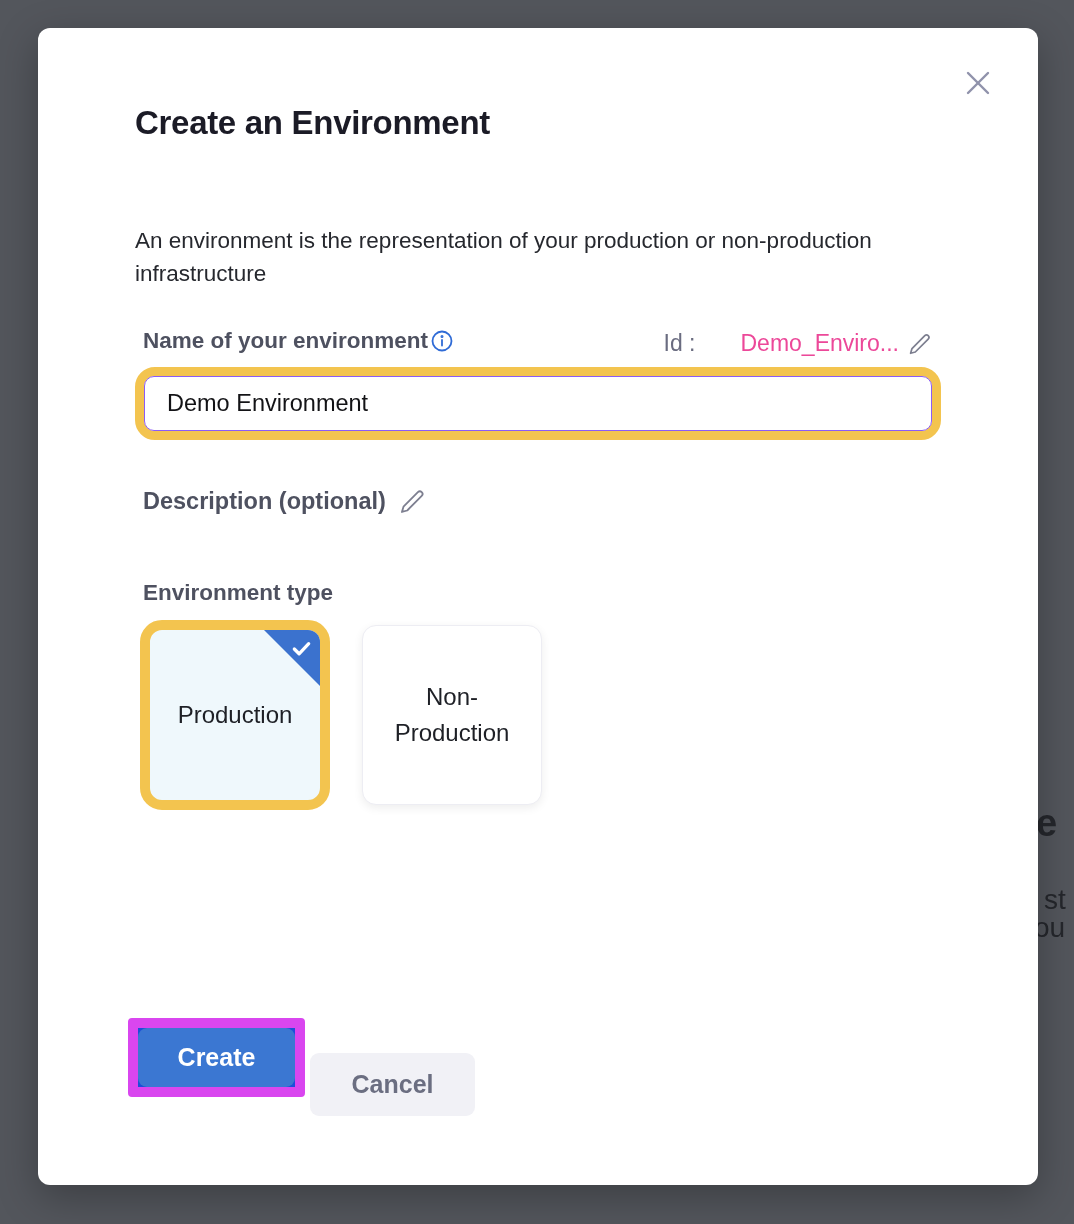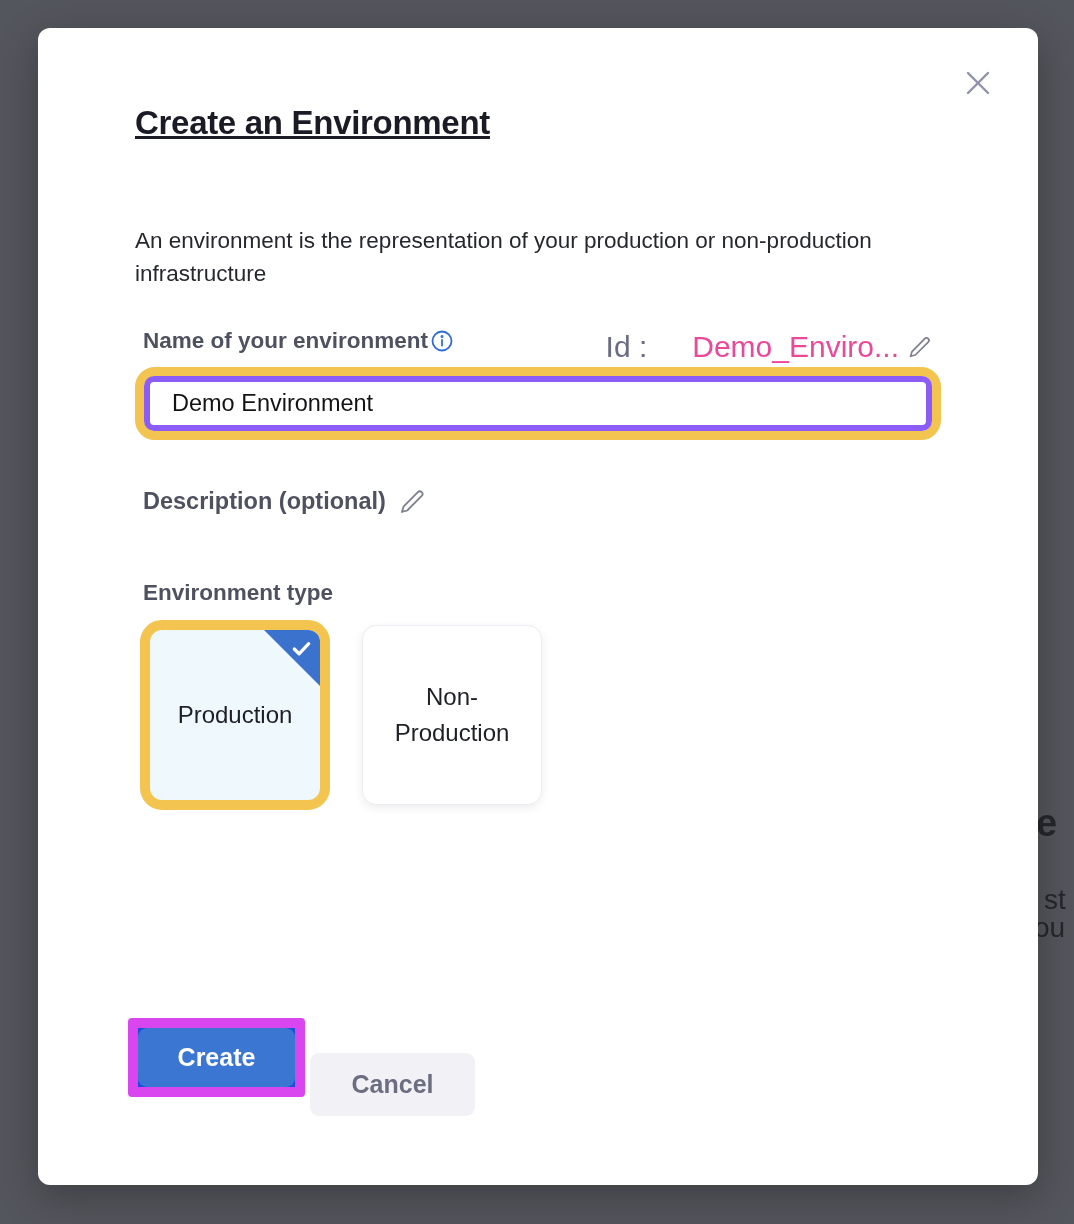--- a/index.html
+++ b/index.html
@@ -23,50 +23,49 @@
   .close-btn {
     position:absolute; left:918px; top:33px;
     width:44px; height:44px;
     display:flex; align-items:center; justify-content:center;
     cursor:pointer; background:none; border:none;
   }
   .modal-title {
     position:absolute; left:97px; top:76px;
     font-size:33px; font-weight:700; color:#1B1B26;
     letter-spacing:-0.3px;
-    text-decoration:underline;
   }
   .modal-desc {
     position:absolute; left:97px; top:196px; width:770px;
     font-size:22.5px; line-height:33px; color:#26282E;
   }
 
   
   .name-label-row {
     position:absolute; left:105px; top:300px;
     display:flex; align-items:center; gap:2px;
     font-size:22.5px; font-weight:600; color:#4E5160;
   }
   .id-row {
     position:absolute; top:302px; right:106px;
     display:flex; align-items:center; gap:9px;
-    font-size:30px;
+    font-size:23px;
   }
   .id-prefix { color:#6A6C80; font-weight:500; }
   .id-link { color:#ec4899; font-weight:500; text-decoration:none; cursor:pointer;margin-left:36px; }
 
   .input-ring {
     position:absolute; left:97px; top:339px;
     width:806px; height:73px;
     border:9px solid #F3C44F; border-radius:20px;
     background:#fff;
   }
   .name-input {
     width:100%; height:100%;
-    border:6px solid #8b5cf6; border-radius:10px;
+    border:1px solid #8b5cf6; border-radius:10px;
     padding:0 22px; font-size:23.5px; color:#131316;
     font-family:"Liberation Sans", sans-serif;
     outline:none; background:#fff;
   }
 
   
   .desc-label-row {
     position:absolute; left:105px; top:460px;
     display:flex; align-items:center; gap:13px;
     font-size:23.5px; font-weight:600; color:#4E5160;

